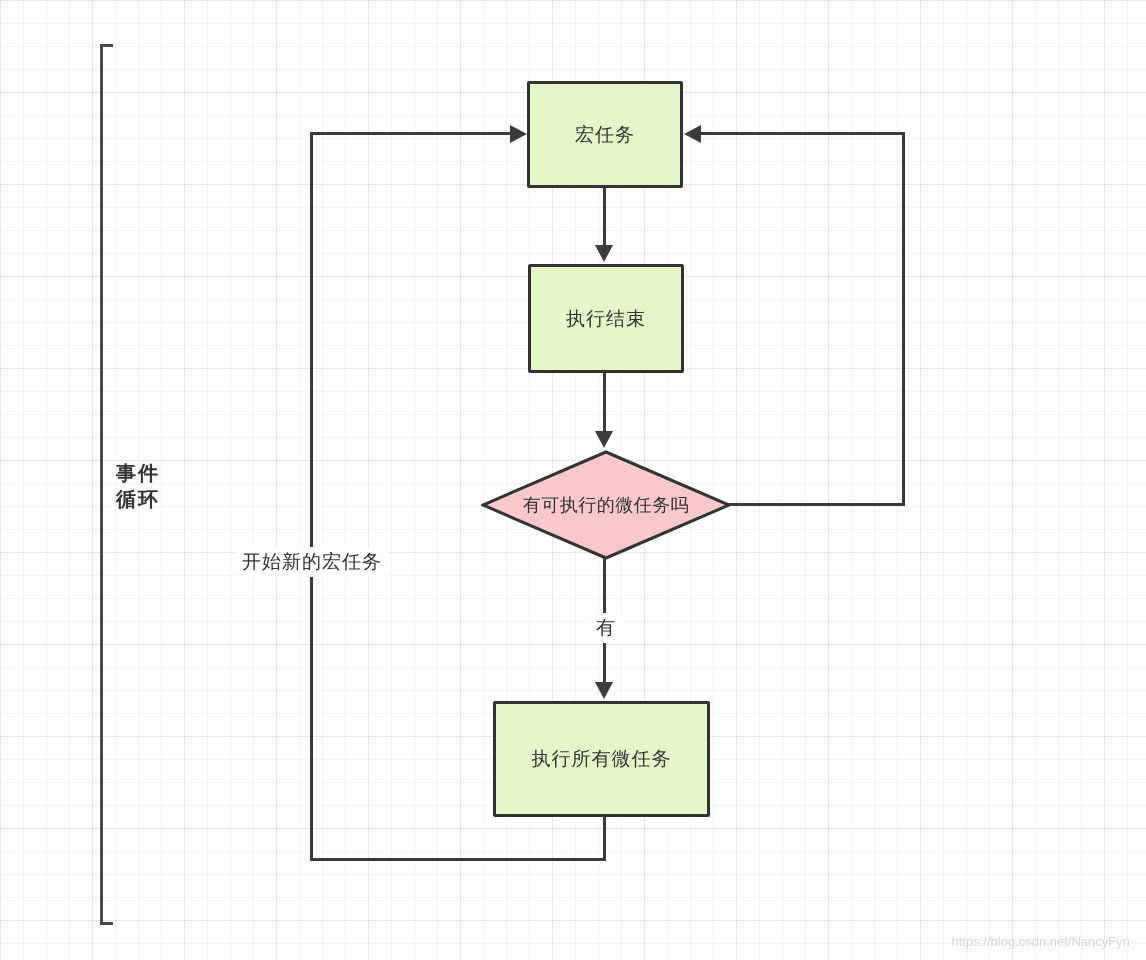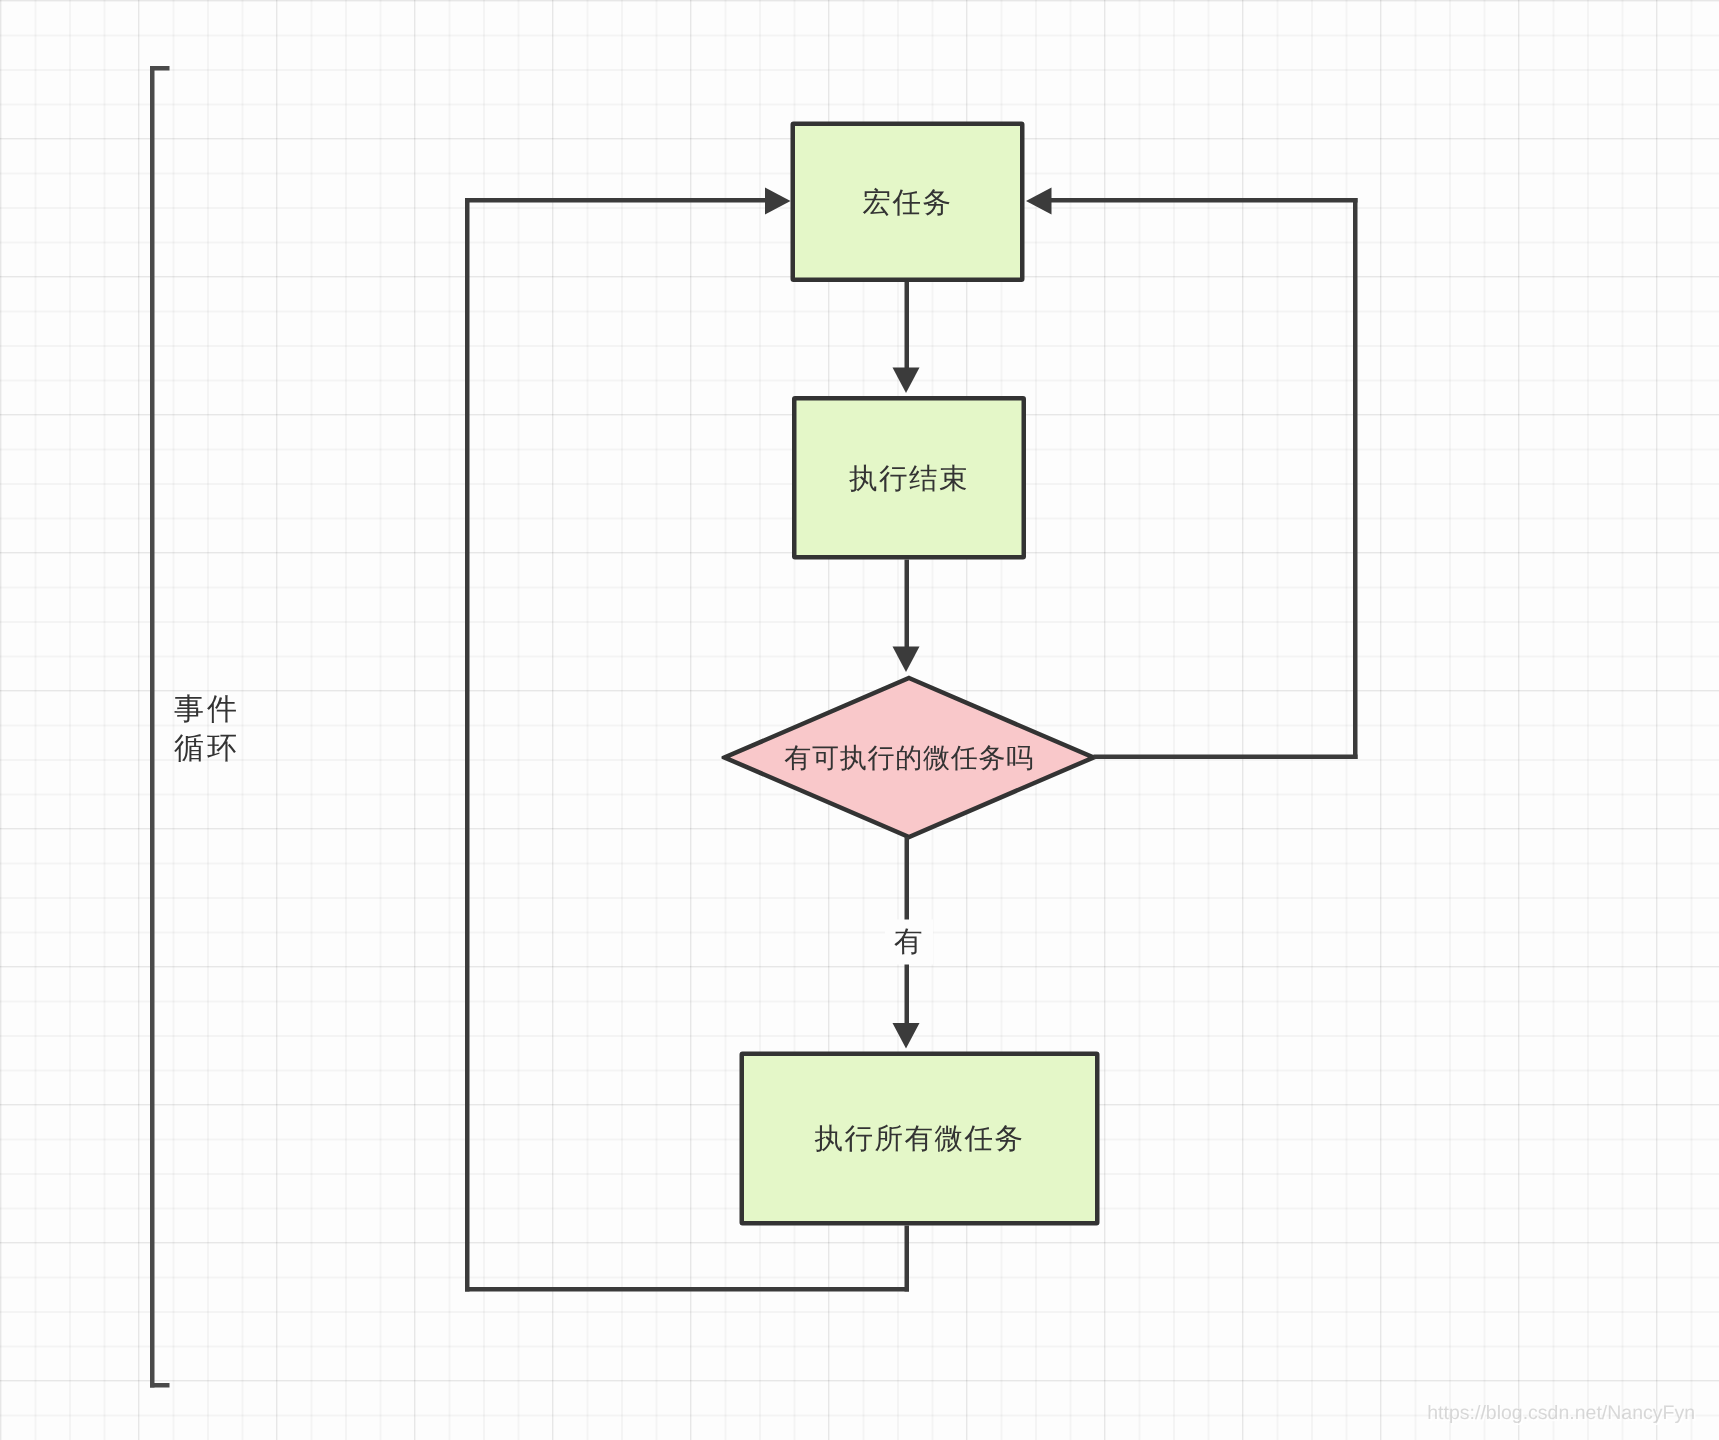--- a/index.html
+++ b/index.html
@@ -58,20 +58,21 @@
     border-left:3px solid #4a4a4a;
     border-top:3px solid #4a4a4a;
     border-bottom:3px solid #4a4a4a;
     box-sizing:border-box;
   }
   .bracket-label{
     position:absolute;
     left:116px;top:460px;
     font-size:20px;line-height:26px;letter-spacing:2px;
     white-space:pre-line;
+    font-weight:bold;
   }
   .watermark{
     position:absolute;
     top:903px;right:22px;
     font-size:25px;font-weight:bold;letter-spacing:1px;
     color:#ffffff;
     text-shadow:1px 2px 2px rgba(70,70,70,0.75), 0 0 1px rgba(120,120,120,0.5);
     white-space:nowrap;
   }
   .watermark-url{
@@ -101,39 +102,40 @@
     <span>执行结束</span>
   </div>
 
   <div class="diamond-wrap" style="left:481px;top:450px;width:250px;height:110px;">
     <svg width="250" height="110" viewBox="0 0 250 110">
       <polygon points="125,2 248,55 125,108 2,55" fill="#f9c8ca" stroke="#333333" stroke-width="3" stroke-linejoin="miter"></polygon>
     </svg>
     <div class="diamond-label">有可执行的微任务吗</div>
   </div>
 
-  <div class="node green" style="left:493px;top:701px;width:240px;height:116px;">
+  <div class="node green" style="left:493px;top:701px;width:217px;height:116px;">
     <span>执行所有微任务</span>
   </div>
 
   <div class="edge v" style="left:603px;top:188px;height:60px;"></div>
   <div class="ahead down" style="left:595px;top:245px;"></div>
 
   <div class="edge v" style="left:603px;top:373px;height:60px;"></div>
   <div class="ahead down" style="left:595px;top:431px;"></div>
 
   <div class="edge v" style="left:603px;top:558px;height:125px;"></div>
   <div class="ahead down" style="left:595px;top:682px;"></div>
   <div class="edge-label" style="left:606px;top:628px;">有</div>
 
   <div class="edge v" style="left:603px;top:817px;height:44px;"></div>
   <div class="edge h" style="left:310px;top:858px;width:296px;"></div>
   <div class="edge v" style="left:310px;top:132px;height:729px;"></div>
   <div class="edge h" style="left:310px;top:132px;width:202px;"></div>
   <div class="ahead right" style="left:510px;top:125px;"></div>
+  <div class="edge-label" style="left:312px;top:562px;">开始新的宏任务</div>
 
   <div class="edge h" style="left:729px;top:503px;width:176px;"></div>
   <div class="edge v" style="left:902px;top:132px;height:374px;"></div>
   <div class="edge h" style="left:700px;top:132px;width:205px;"></div>
   <div class="ahead left" style="left:684px;top:125px;"></div>
 
   <div class="watermark-url">https://blog.csdn.net/NancyFyn</div>
 
 </div>
 

